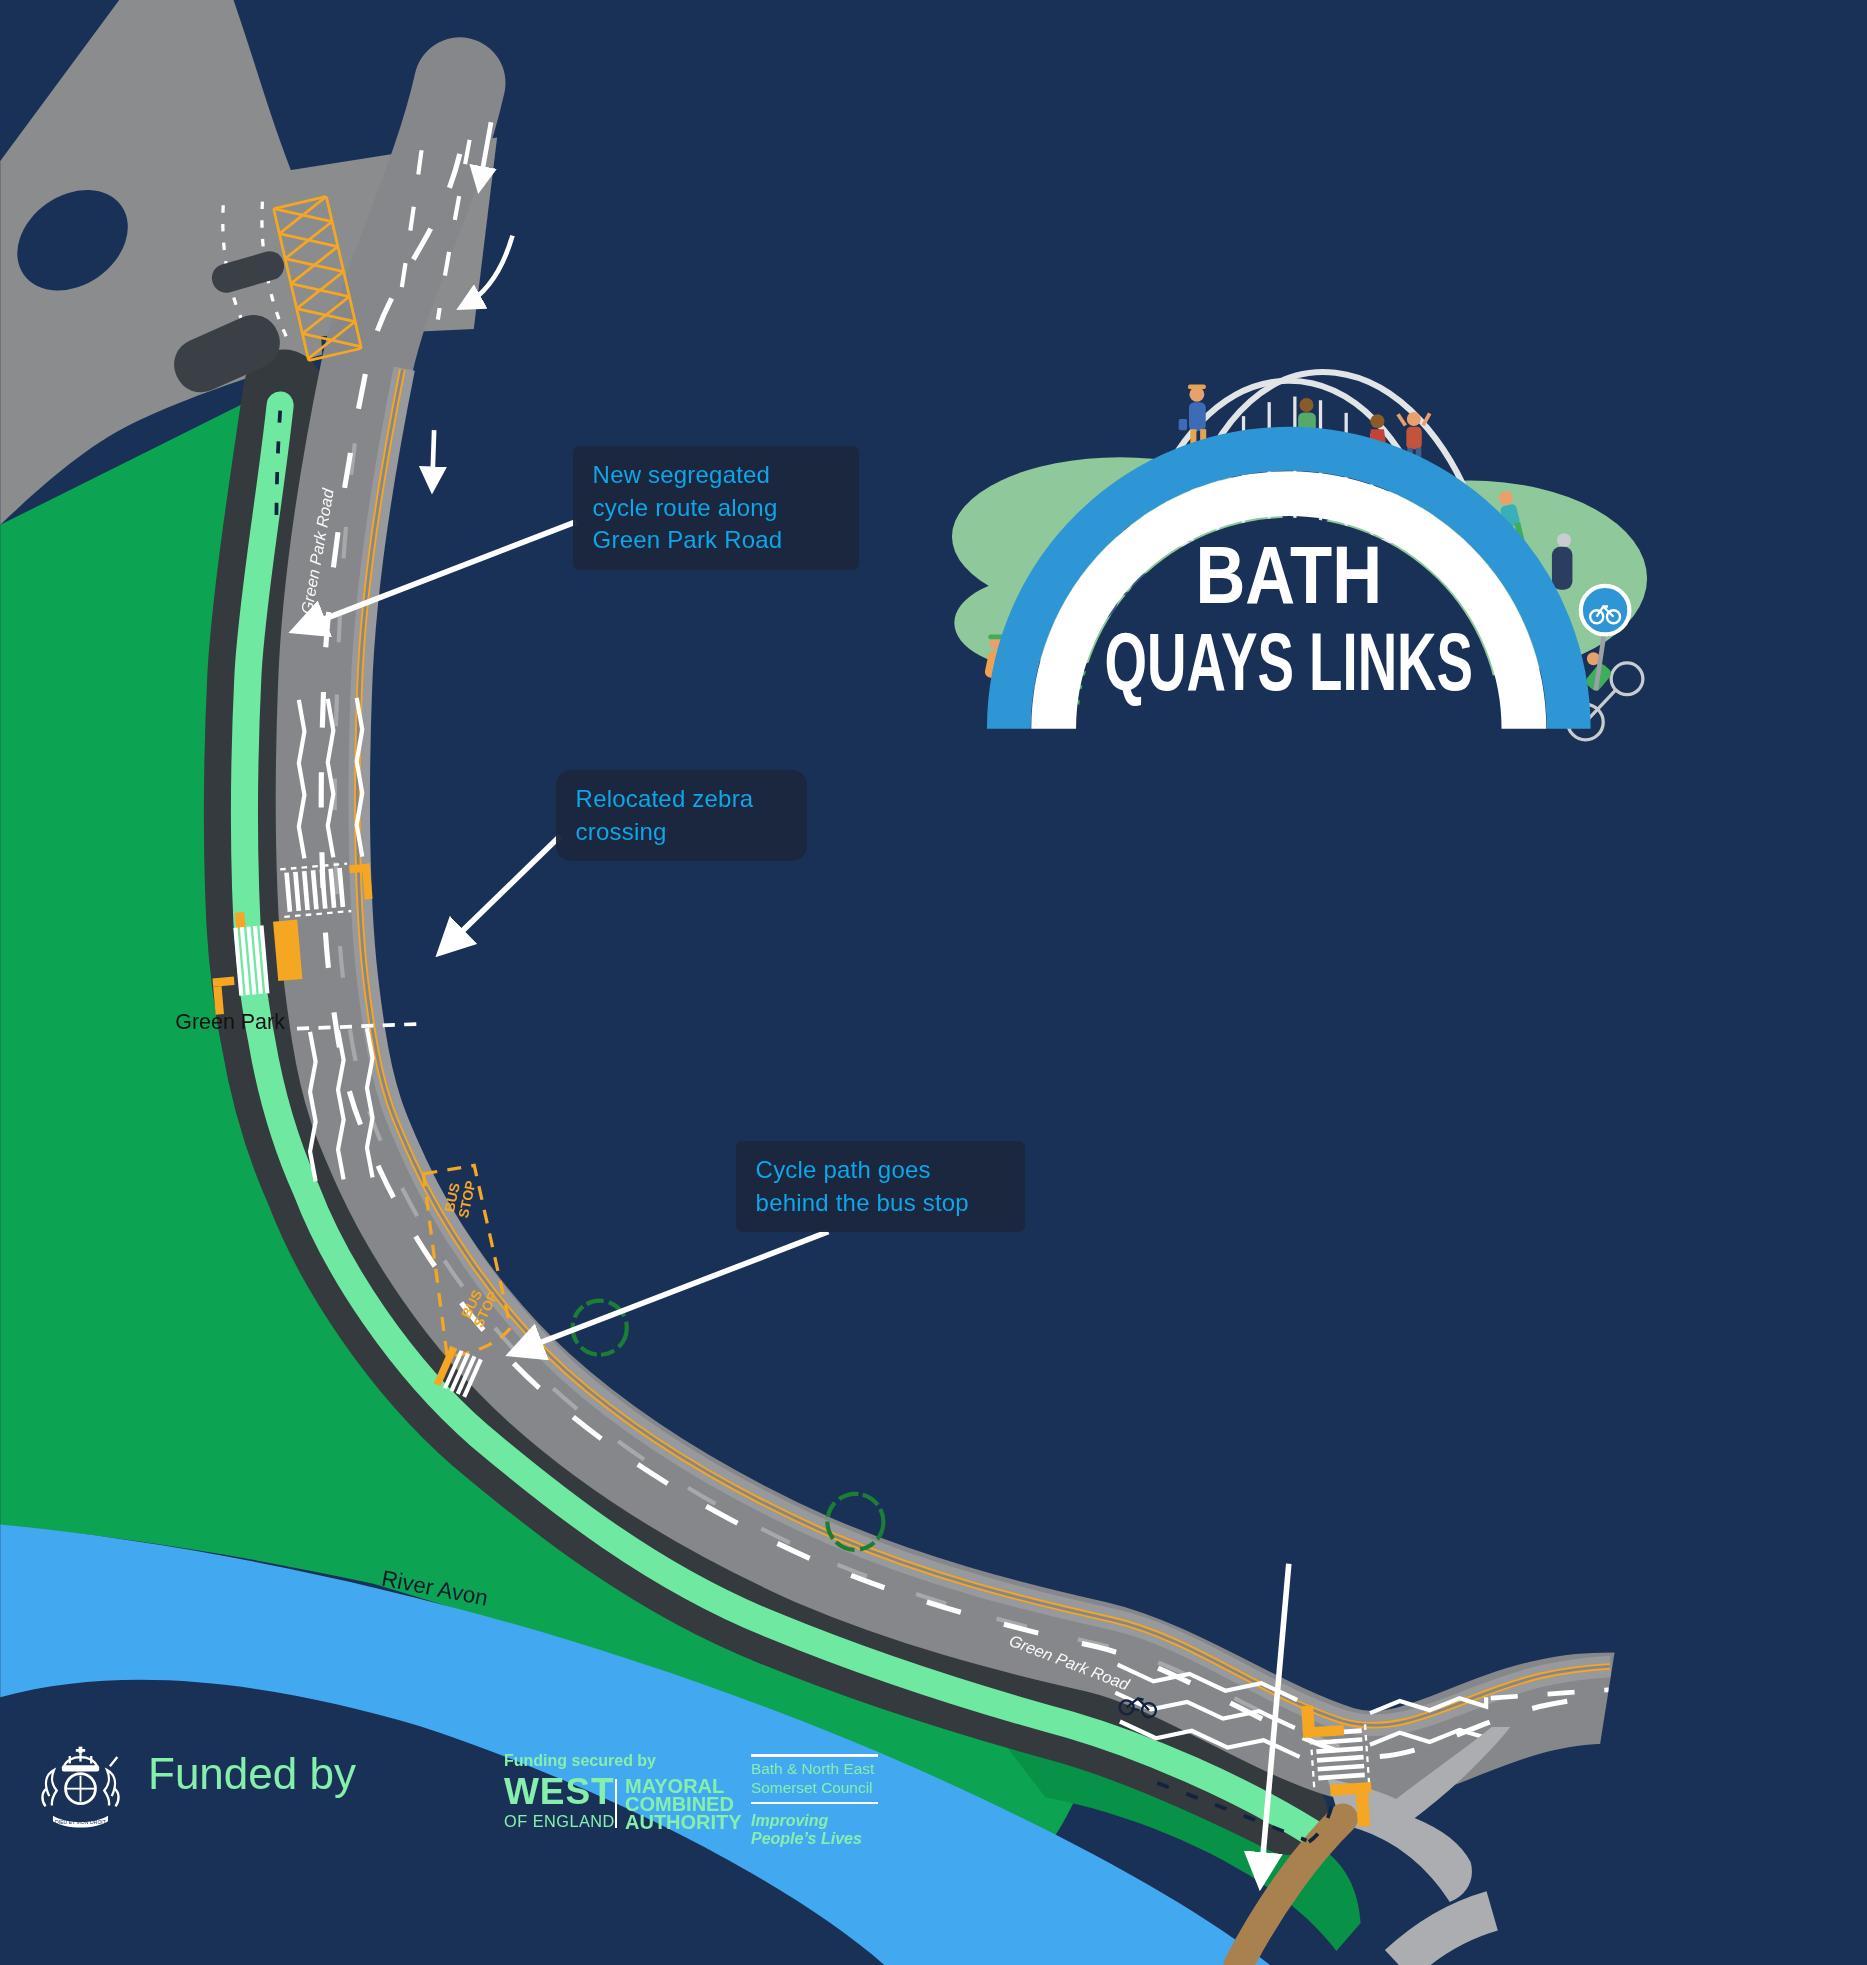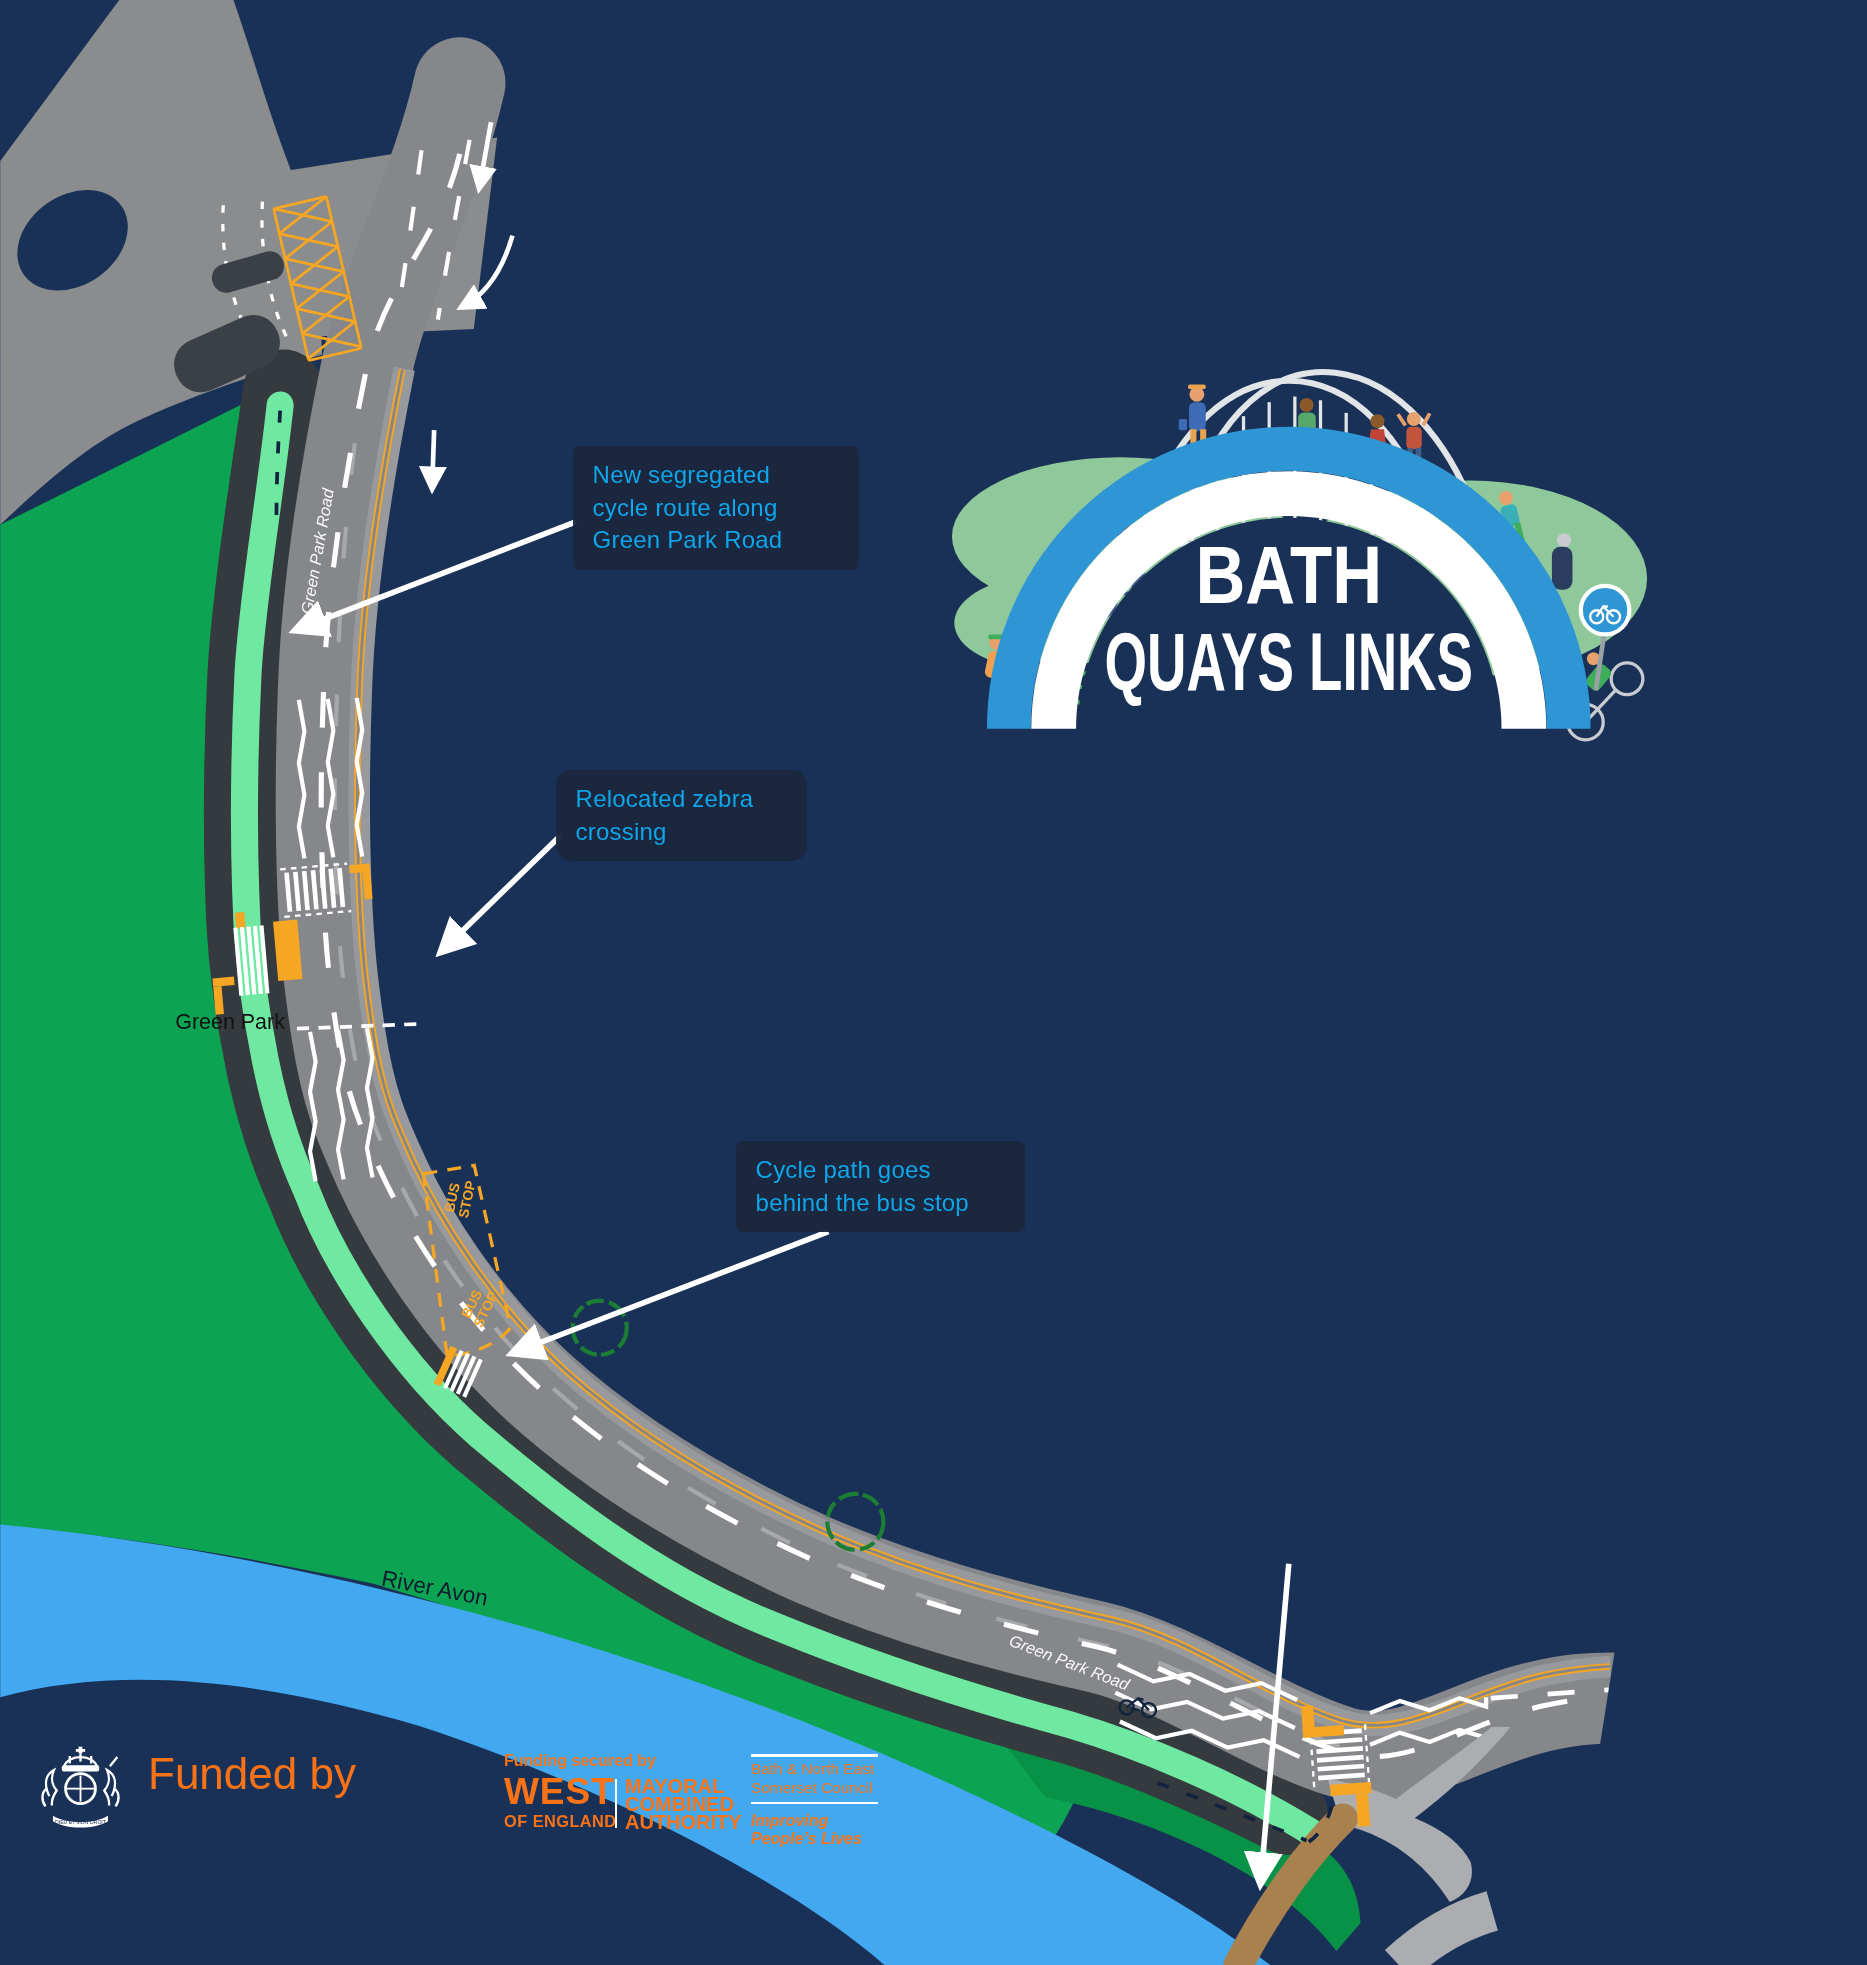--- a/index.html
+++ b/index.html
@@ -3,25 +3,25 @@
 <meta charset="utf-8">
 <style>
   html,body{margin:0;padding:0;background:#0e1c33;}
   #stage{position:relative;width:1868px;height:1965px;background:#1A3157;overflow:hidden;
          font-family:"Liberation Sans", sans-serif;}
   #stage svg{position:absolute;left:0;top:0;}
   svg text{font-family:"Liberation Sans", sans-serif;}
   .note{position:absolute;background:rgba(26,38,61,0.96);color:#0ea5e9;border-radius:6.5px;
         padding:13px 19.6px;font-size:24px;line-height:1.36;white-space:pre-line;
         font-weight:400;letter-spacing:0.2px;}
-  .footer-text{position:absolute;color:#f97316;}
+  .footer-text{position:absolute;color:#86efac;}
   .uk-lines{left:148px;top:1749px;font-size:44px;font-weight:500;line-height:49px;}
   .secured{left:504px;top:1752px;font-size:16px;font-weight:600;}
   .west-name{left:504px;top:1771px;font-size:37px;font-weight:900;letter-spacing:0.9px;}
-  .west-region{left:504px;top:1812px;font-size:16.3px;font-weight:700;letter-spacing:0.5px;}
+  .west-region{left:504px;top:1812px;font-size:16.3px;font-weight:400;letter-spacing:0.5px;}
   .west-divider{position:absolute;left:615px;top:1779px;width:2.3px;height:49px;background:#fff;}
   .west-authority{left:625px;top:1777px;font-size:20px;font-weight:700;line-height:18px;}
   .banes{left:751px;top:1754px;width:127px;}
   .banes .rule{height:2.8px;background:#fff;}
   .banes .nm{font-size:15.4px;font-weight:500;line-height:18.7px;margin:3.7px 0;}
   .banes .tg{font-size:16px;font-weight:700;margin-top:7.5px;font-style:italic;}
 </style>
 </head>
 <body>
 

